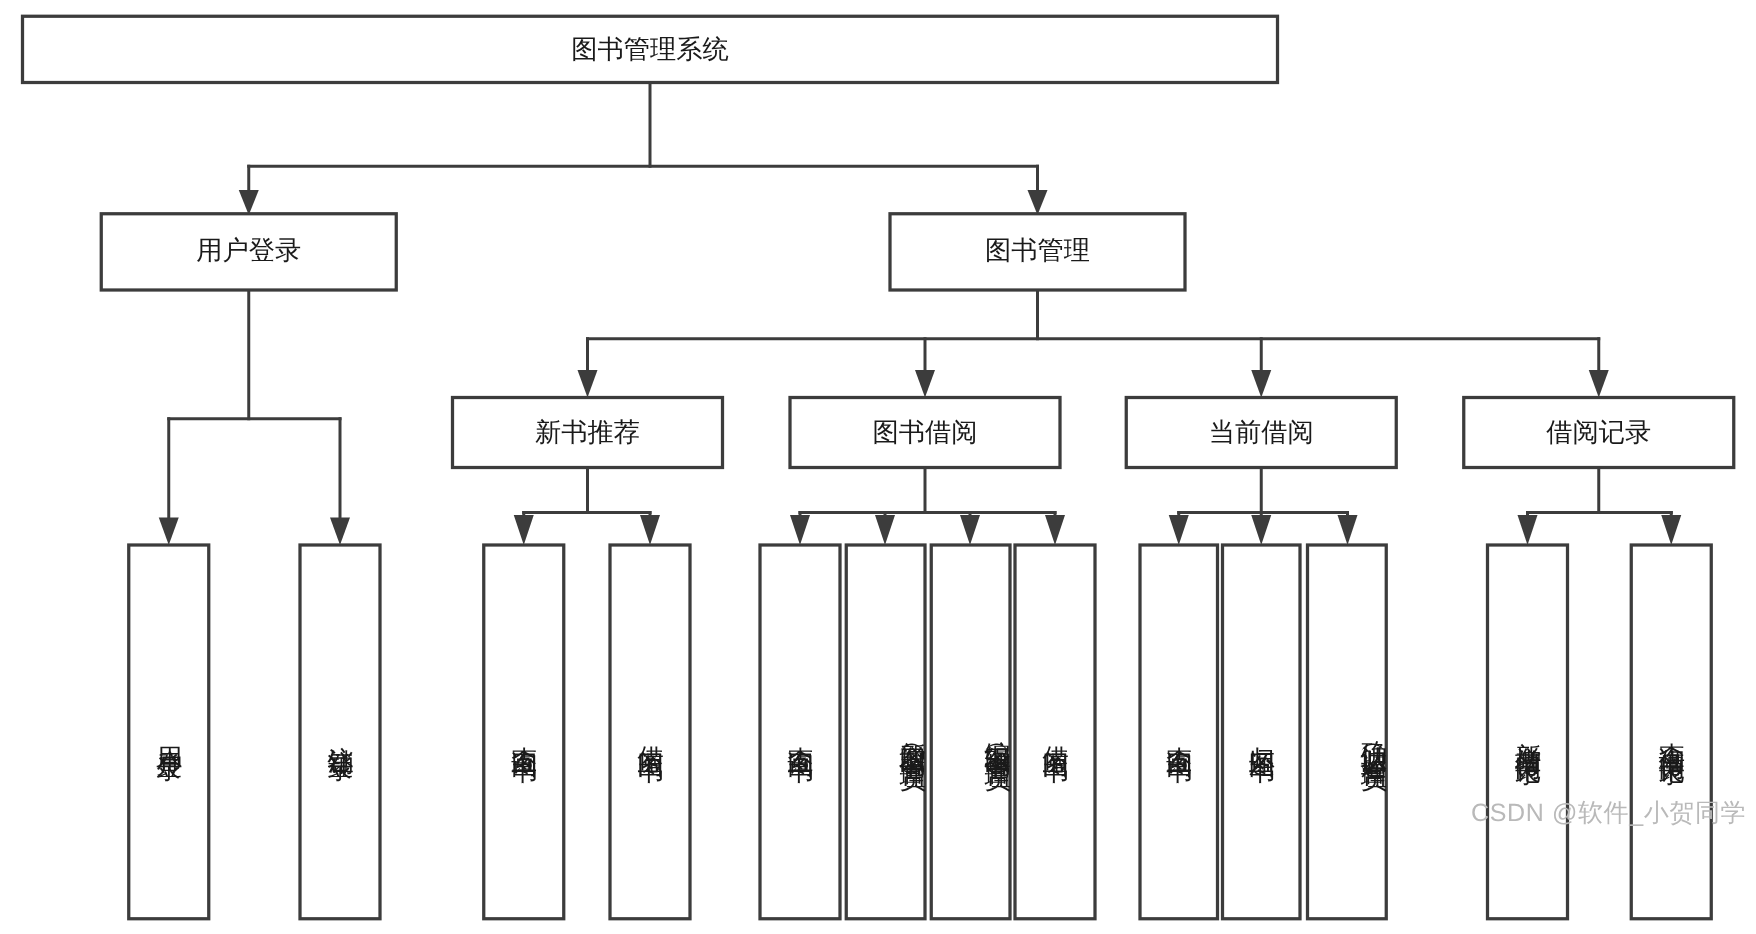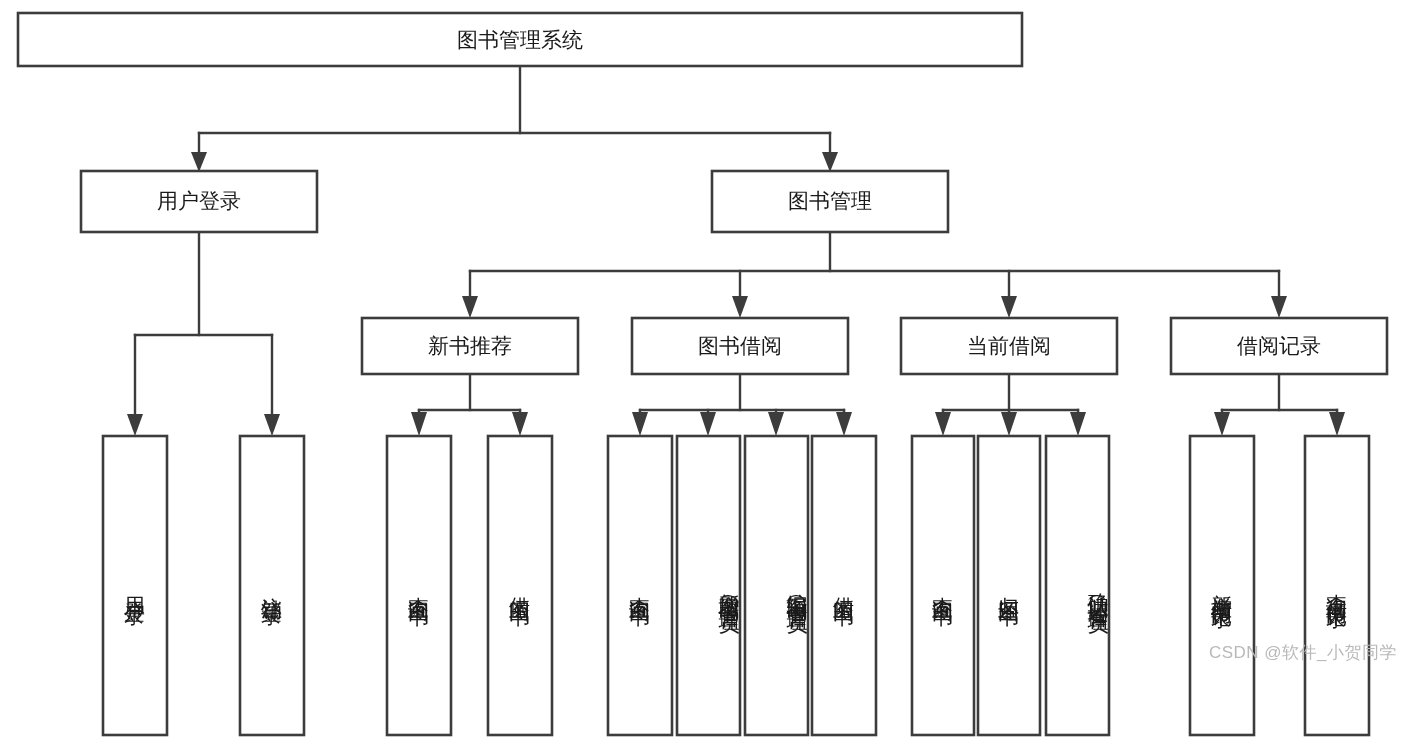--- a/index.html
+++ b/index.html
@@ -62,21 +62,21 @@
     display: flex;
     align-items: center;
     justify-content: center;
     pointer-events: none;
   }
   .watermark {
     position: absolute;
     right: 8px;
     bottom: 6px;
     font-family: "Liberation Sans", "DejaVu Sans", sans-serif;
-    font-size: 17px;
+    font-size: 20px;
     color: #b9b9b9;
     letter-spacing: 0.5px;
     white-space: nowrap;
   }
 </style>
 </head>
 <body>
 
 <div id="diagram-root">
 

